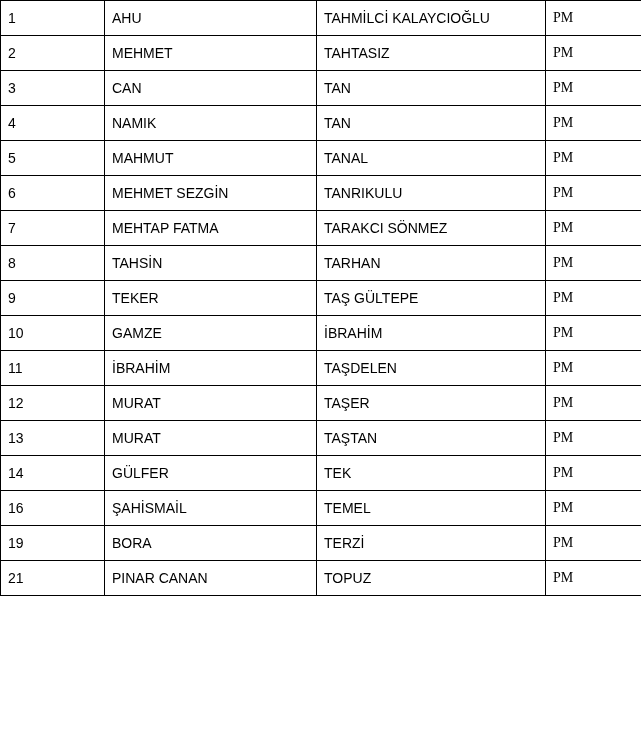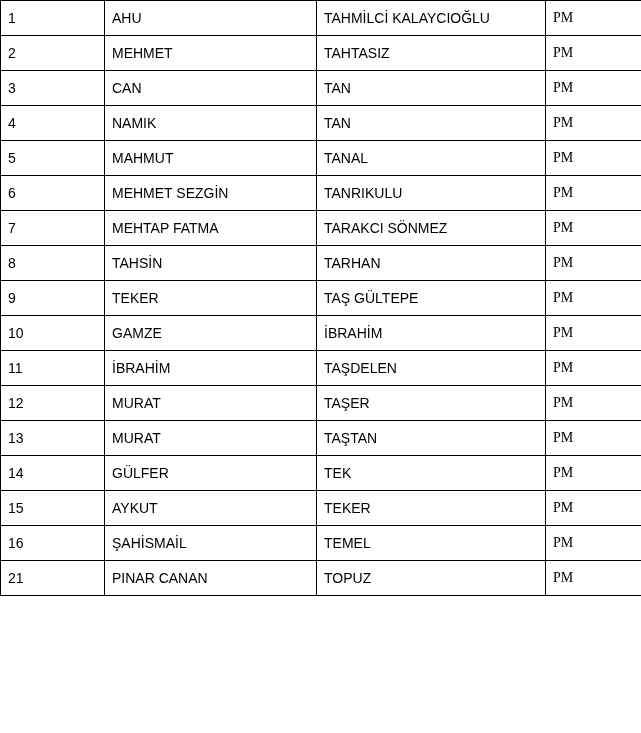--- a/index.html
+++ b/index.html
@@ -143,29 +143,29 @@
           <td class="cell-last">TAŞTAN</td>
           <td class="cell-tag">PM</td>
         </tr>
         <tr>
           <td class="cell-no">14</td>
           <td class="cell-first">GÜLFER</td>
           <td class="cell-last">TEK</td>
           <td class="cell-tag">PM</td>
         </tr>
         <tr>
-          <td class="cell-no">15</td>
-          <td class="cell-first">AYKUT</td>
-          <td class="cell-last">TEKER</td>
+          <td class="cell-no">16</td>
+          <td class="cell-first">ŞAHİSMAİL</td>
+          <td class="cell-last">TEMEL</td>
           <td class="cell-tag">PM</td>
         </tr>
         <tr>
-          <td class="cell-no">16</td>
-          <td class="cell-first">ŞAHİSMAİL</td>
-          <td class="cell-last">TEMEL</td>
+          <td class="cell-no">19</td>
+          <td class="cell-first">BORA</td>
+          <td class="cell-last">TERZİ</td>
           <td class="cell-tag">PM</td>
         </tr>
         <tr>
           <td class="cell-no">21</td>
           <td class="cell-first">PINAR CANAN</td>
           <td class="cell-last">TOPUZ</td>
           <td class="cell-tag">PM</td>
         </tr>
       </tbody>
   </table>

